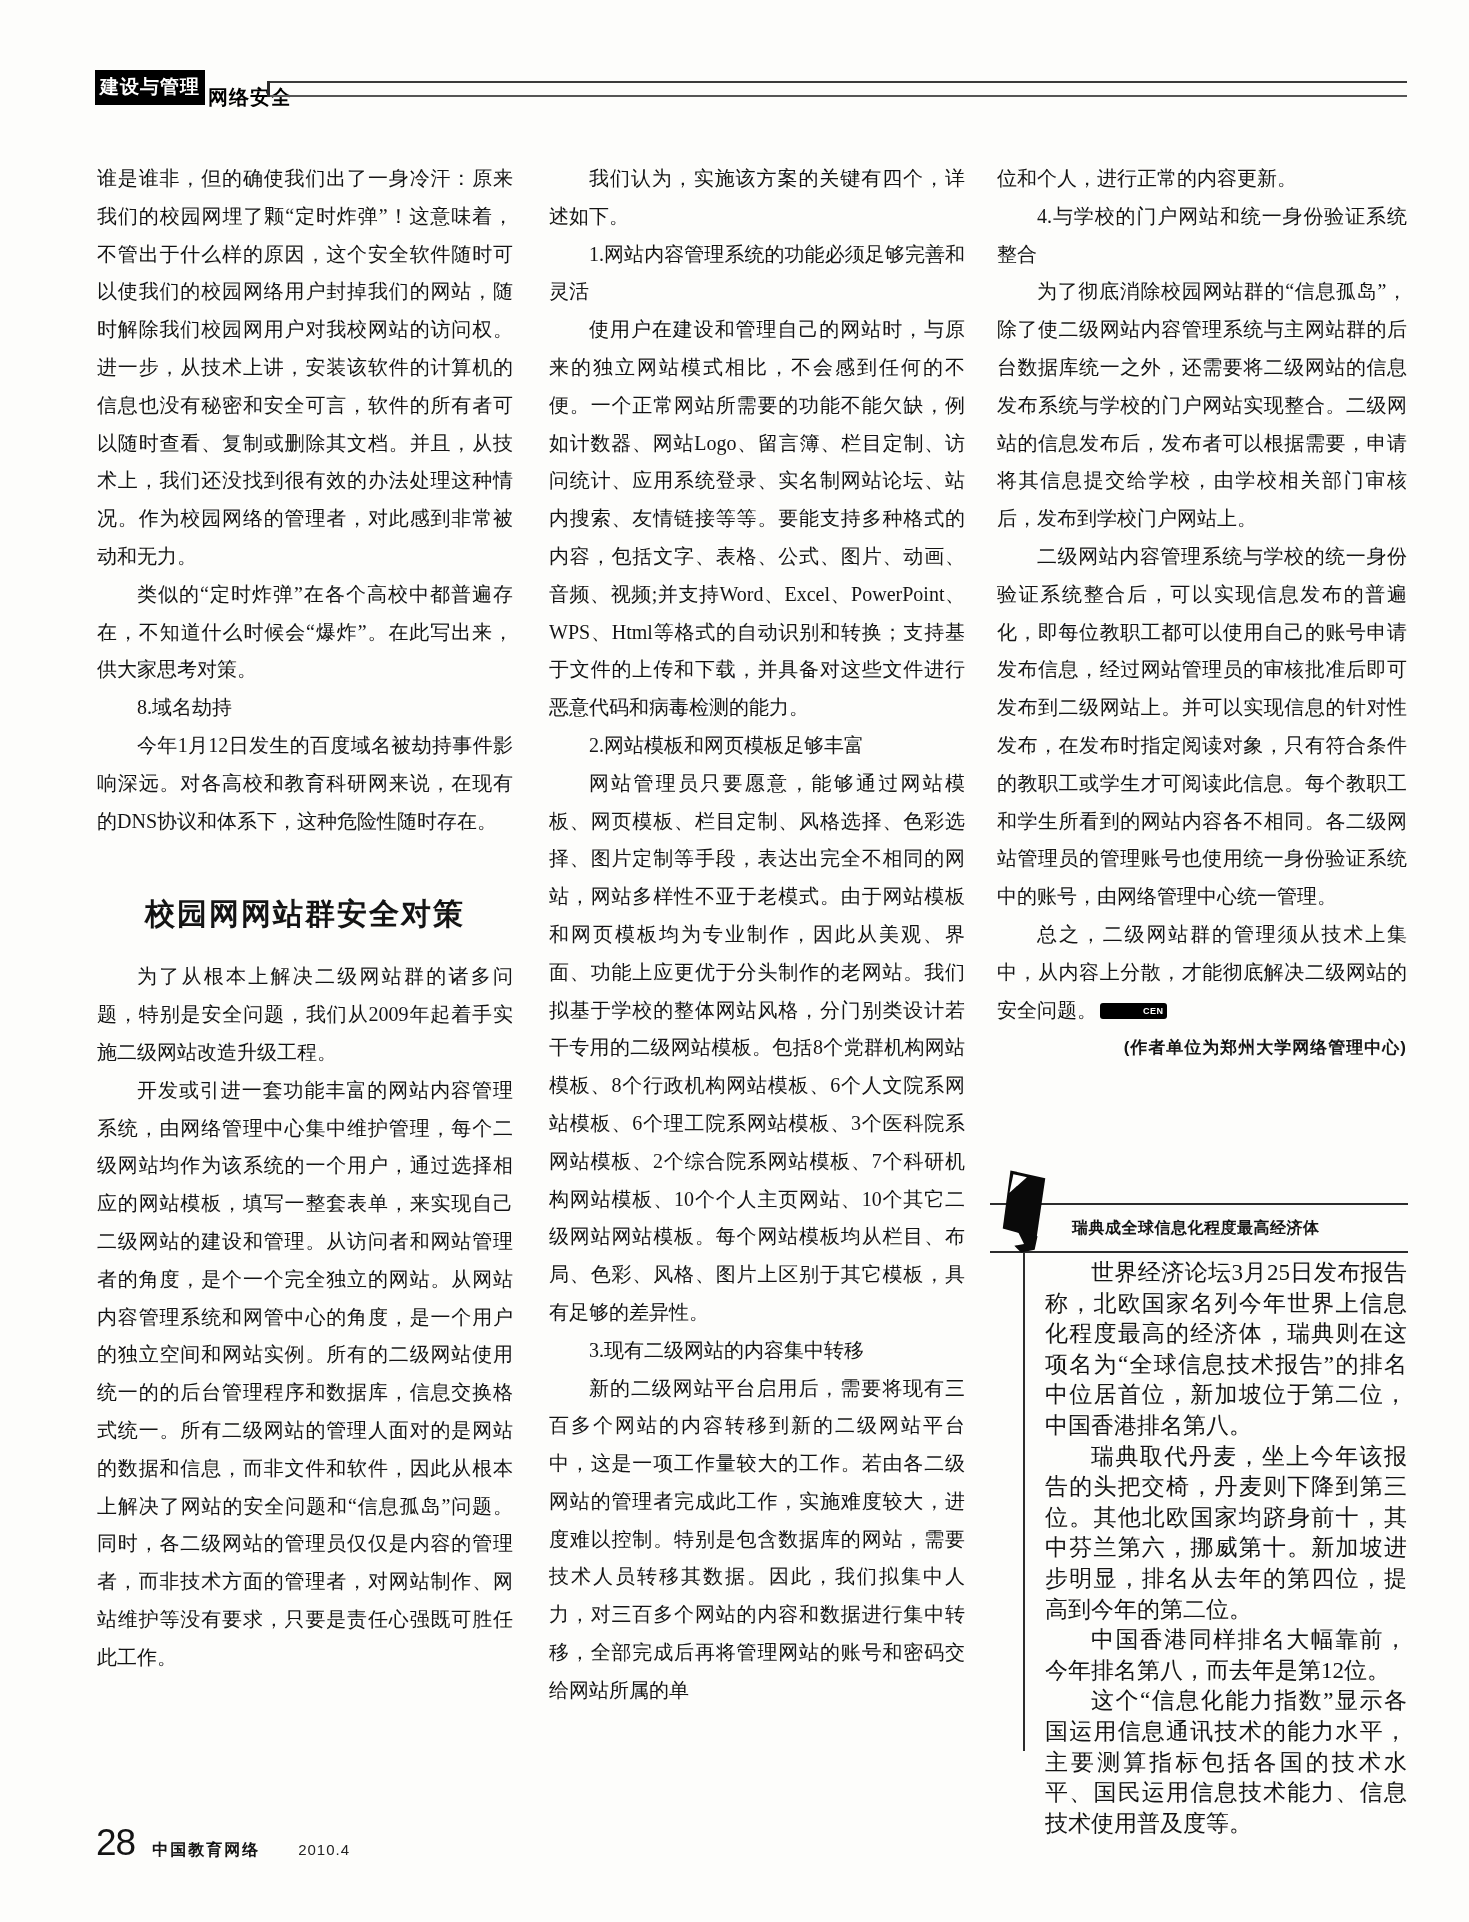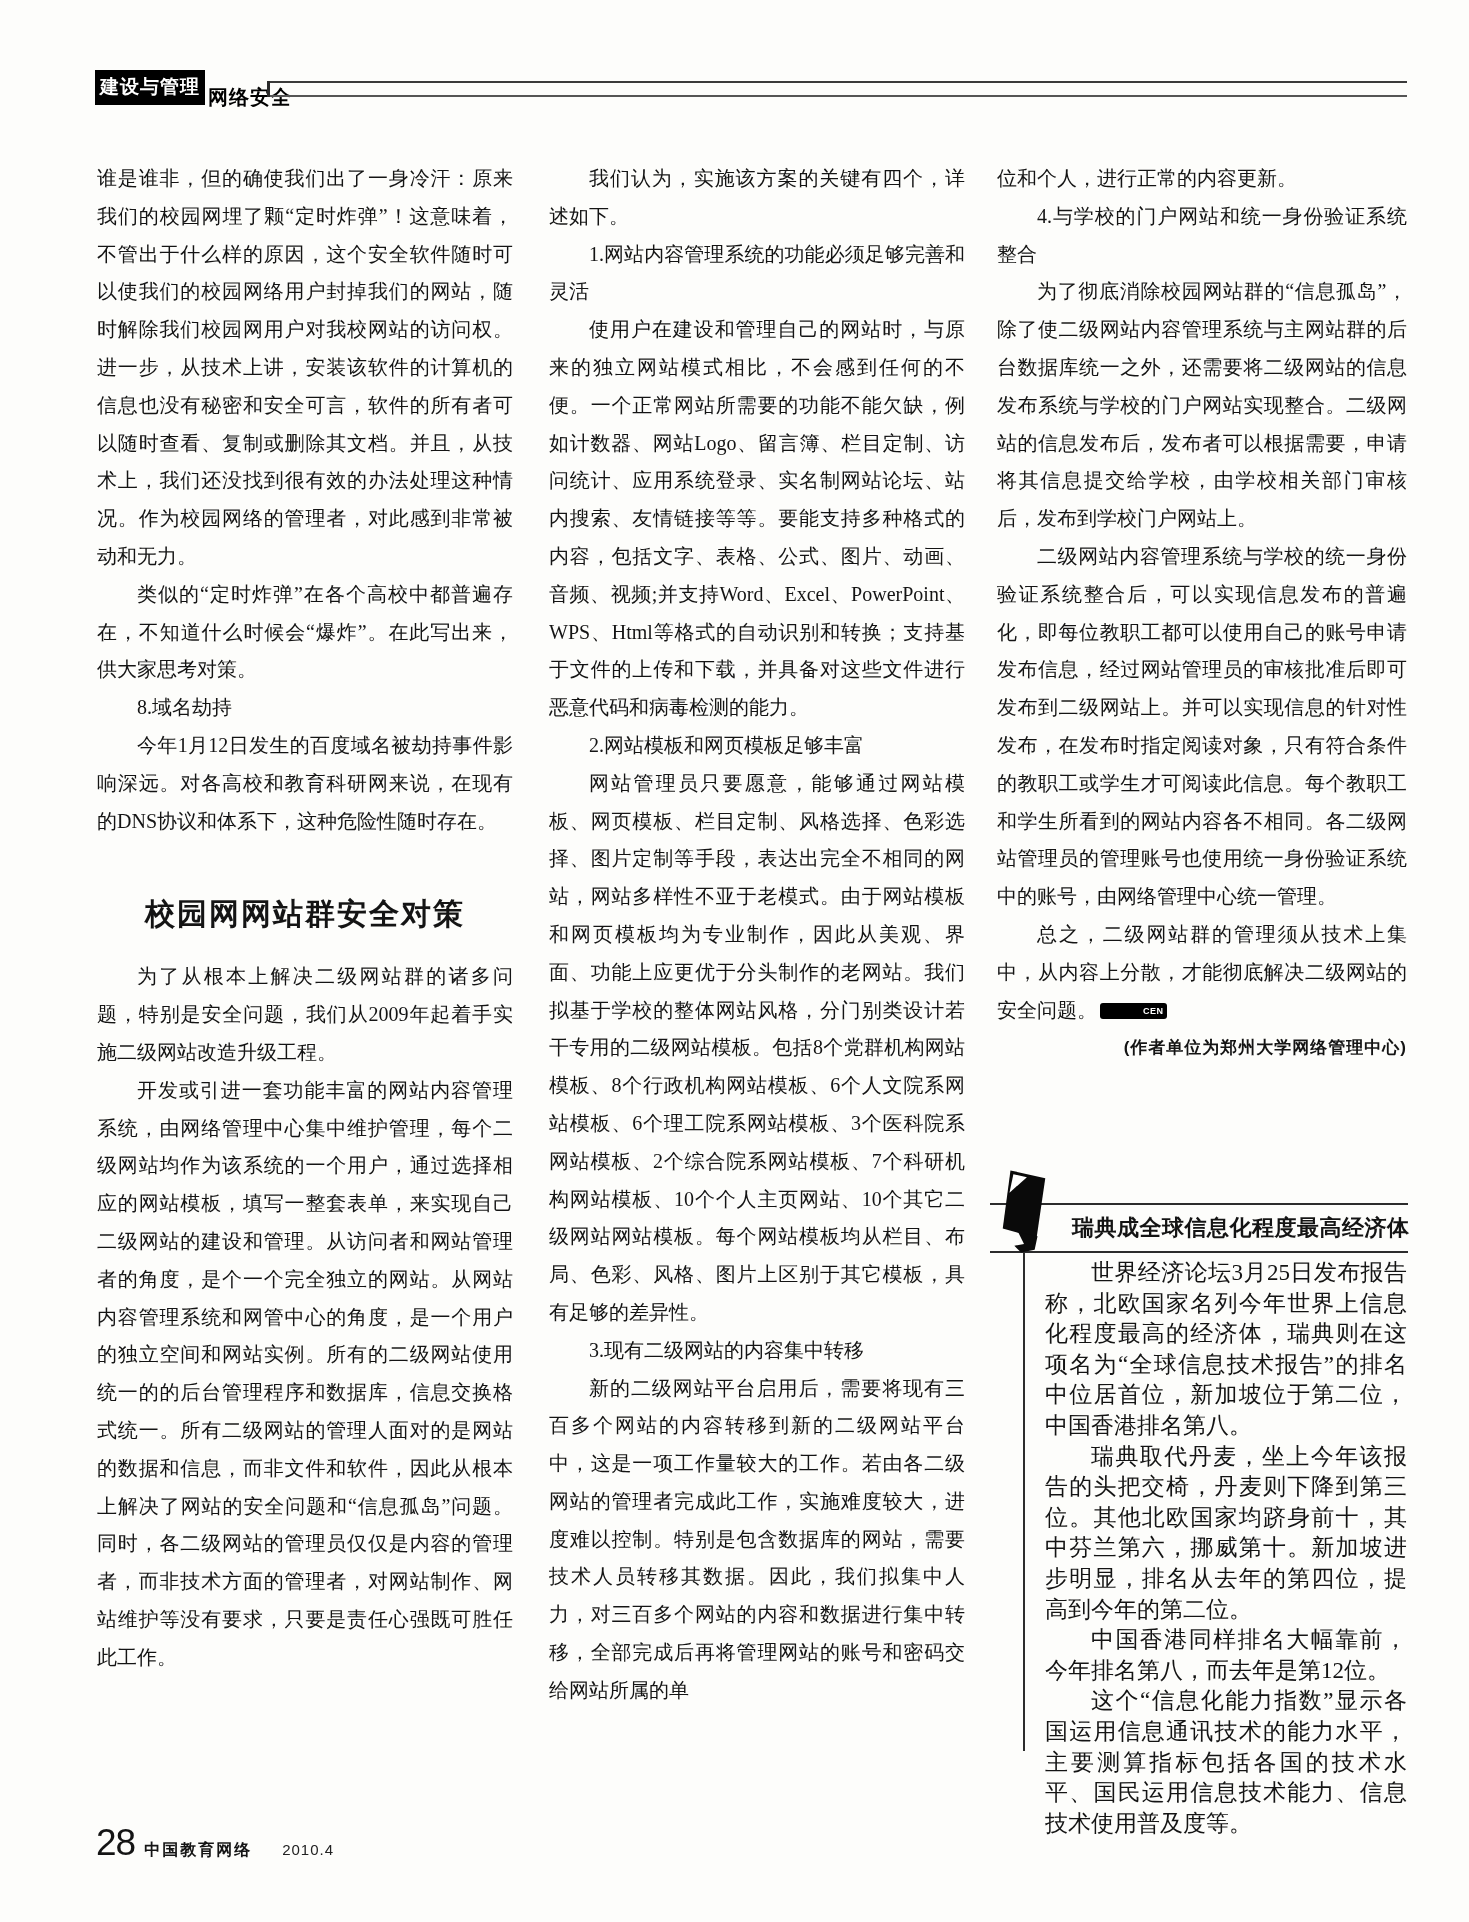--- a/index.html
+++ b/index.html
@@ -32,30 +32,30 @@
       text-align:right;text-indent:0;margin-top:4px;letter-spacing:1px;}
 
   .cen-badge{display:inline-block;background:#000;color:#fff;font-family:"Liberation Sans",sans-serif;
       font-weight:bold;font-size:9px;line-height:12px;padding:2px 3px;border-radius:3px;
       vertical-align:3px;margin-left:3px;letter-spacing:0.5px;}
 
   
   .sidebar{position:absolute;left:990px;top:1160px;width:418px;height:600px;}
   .sidebar-titlebar{position:absolute;left:0;top:43px;width:418px;height:46px;
       border-top:2px solid #2c2c2c;border-bottom:2px solid #2c2c2c;display:flex;align-items:center;}
-  .sidebar-title{font-family:"Liberation Sans",sans-serif;font-weight:bold;font-size:22px;
+  .sidebar-title{font-family:"Liberation Sans",sans-serif;font-weight:bold;font-size:16px;
       margin-left:82px;letter-spacing:0.5px;white-space:nowrap;}
   .book-icon{position:absolute;left:5px;top:8px;width:58px;height:88px;z-index:2;}
   .sidebar-rule{position:absolute;left:33px;top:91px;width:2px;height:500px;background:#2c2c2c;}
   .sidebar-body{position:absolute;left:55px;top:98px;width:362px;font-size:23px;
       line-height:30.6px;text-align:justify;}
   .sidebar-body p{margin:0;text-indent:2em;}
 
   
-  .footer{position:absolute;left:96px;top:1822px;display:flex;align-items:baseline;}
+  .footer{position:absolute;left:96px;top:1822px;display:flex;align-items:baseline;gap:8px;}
   .page-num{font-family:"Liberation Sans",sans-serif;font-weight:500;font-size:37px;letter-spacing:-1px;}
   .mag-name{font-family:"Liberation Sans",sans-serif;font-weight:bold;font-size:16px;
       margin-left:9px;letter-spacing:2px;}
   .issue{font-family:"Liberation Sans",sans-serif;font-size:15px;margin-left:30px;letter-spacing:1px;color:#222;}
 </style>
 </head>
 <body>
 
 <div class="page">
 

